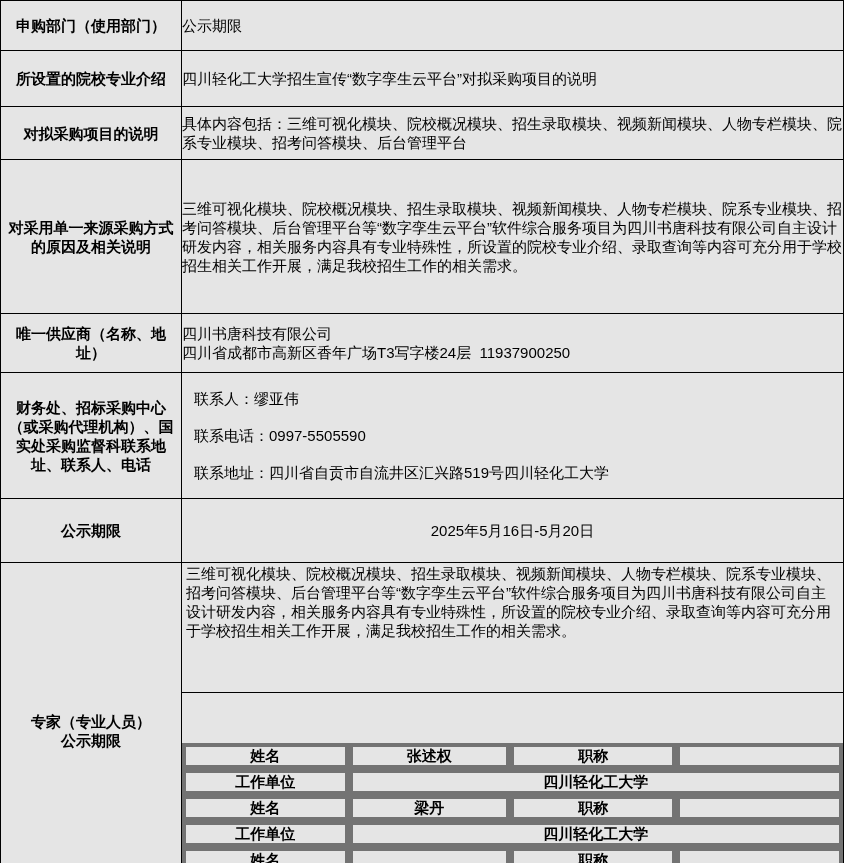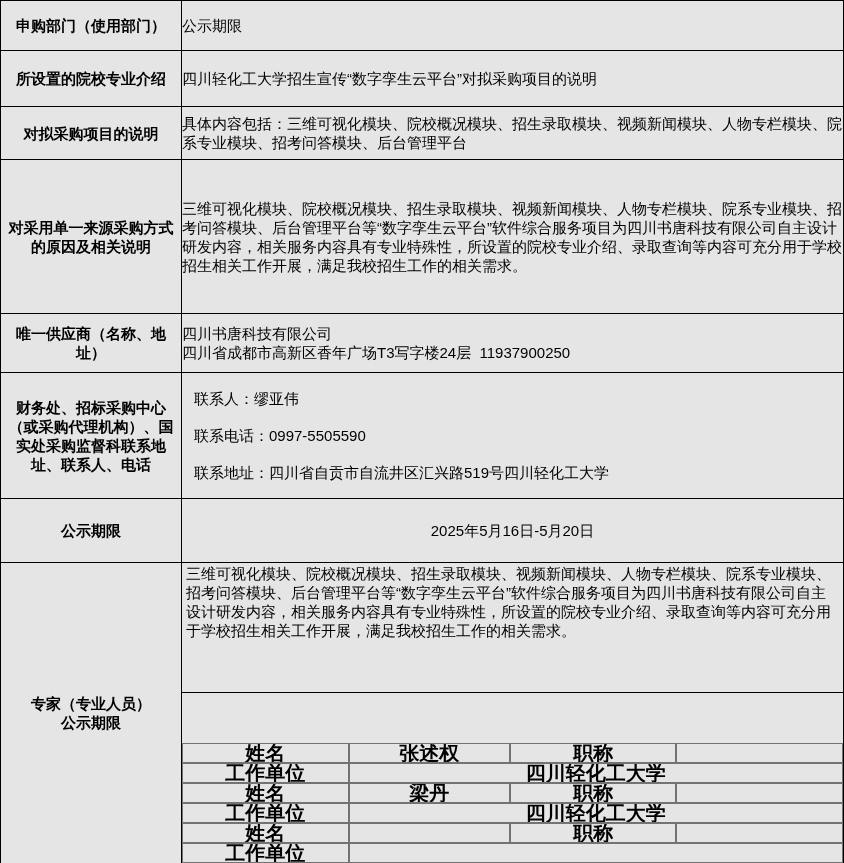--- a/index.html
+++ b/index.html
@@ -75,23 +75,23 @@
     box-sizing: border-box;
     height: 50px;
   }
   table.experts {
     border-collapse: separate;
     border-spacing: 0;
     table-layout: fixed;
     width: 100%;
   }
   table.experts td {
-    border: 1px solid #737373;
+    border: 4px solid #737373;
     height: 18px;
-    font-size: 20px;
+    font-size: 15px;
     line-height: 18px;
     font-weight: bold;
     text-align: center;
     padding: 0;
     overflow: hidden;
     white-space: nowrap;
   }
 </style>
 </head>
 <body>

